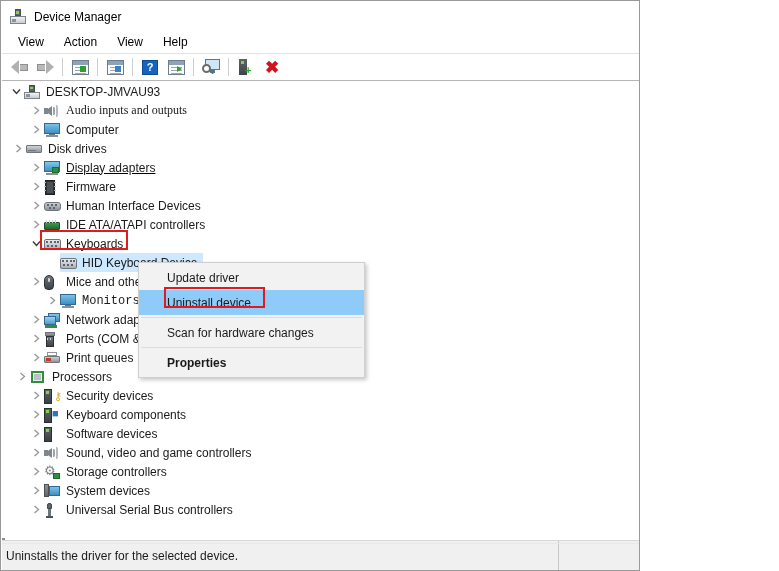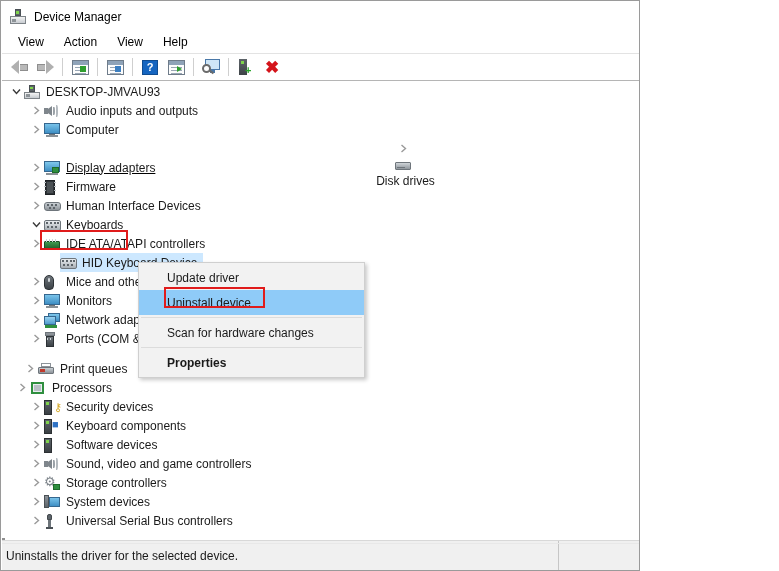--- a/index.html
+++ b/index.html
@@ -513,21 +513,21 @@
         <div class="i-pc">
             <div class="t"></div>
             <div class="l"></div>
             <div class="b"></div>
             <div class="s"></div>
           </div>
       </div>
       <div class="lbl">DESKTOP-JMVAU93</div>
     </div>
 
-    <div class="row" style="padding-left:26px;">
+    <div class="row" style="padding-left:26px;font-family:Liberation Serif, serif;">
       <div class="chev">
         <svg width="9" height="9" viewBox="0 0 9 9">
             <polyline points="2.5,1 6.5,4.5 2.5,8" fill="none" stroke="#9a9a9a" stroke-width="1.4"></polyline>
           </svg>
       </div>
       <div class="ico">
         <div class="i-spk">
             <div class="c"></div>
             <div class="bx"></div>
             <div class="w1"></div>
@@ -546,21 +546,21 @@
       <div class="ico">
         <div class="i-mon">
             <div class="sc"></div>
             <div class="st"></div>
             <div class="ft"></div>
           </div>
       </div>
       <div class="lbl">Computer</div>
     </div>
 
-    <div class="row" style="padding-left:26px;flex-direction:column;">
+    <div class="row" style="padding-left:8px;">
       <div class="chev">
         <svg width="9" height="9" viewBox="0 0 9 9">
             <polyline points="2.5,1 6.5,4.5 2.5,8" fill="none" stroke="#9a9a9a" stroke-width="1.4"></polyline>
           </svg>
       </div>
       <div class="ico">
         <div class="i-disk">
             <div class="d"></div>
             <div class="ln"></div>
           </div>
@@ -620,54 +620,54 @@
             <div class="k" style="left:5px;top:7px;"></div>
           <div class="k" style="left:9px;top:7px;"></div>
         </div>
       </div>
       <div class="lbl">Human Interface Devices</div>
     </div>
 
     <div class="row" style="padding-left:26px;">
       <div class="chev">
         <svg width="9" height="9" viewBox="0 0 9 9">
+            <polyline points="2.5,1 6.5,4.5 2.5,8" fill="none" stroke="#9a9a9a" stroke-width="1.4"></polyline>
+          </svg>
+      </div>
+      <div class="ico">
+        <div class="i-ide">
+          <div class="bd"></div>
+          <div class="pin" style="left:2px;"></div>
+            <div class="pin" style="left:5px;"></div>
+          <div class="pin" style="left:8px;"></div>
+            <div class="pin" style="left:11px;"></div>
+        </div>
+      </div>
+      <div class="lbl">IDE ATA/ATAPI controllers</div>
+    </div>
+
+    <div class="row" style="padding-left:26px;">
+      <div class="chev">
+        <svg width="9" height="9" viewBox="0 0 9 9">
             <polyline points="1,2.5 4.5,6.5 8,2.5" fill="none" stroke="#3a3a3a" stroke-width="1.4"></polyline>
           </svg>
       </div>
       <div class="ico">
         <div class="i-kb">
           <div class="pad"></div>
           <div class="k" style="left:2px;top:2px;"></div>
             <div class="k" style="left:6px;top:2px;"></div>
           <div class="k" style="left:10px;top:2px;"></div>
             <div class="k" style="left:13px;top:2px;"></div>
           <div class="k" style="left:3px;top:6px;"></div>
             <div class="k" style="left:7px;top:6px;"></div>
           <div class="k" style="left:11px;top:6px;"></div>
         </div>
       </div>
       <div class="lbl">Keyboards</div>
-    </div>
-
-    <div class="row" style="padding-left:26px;">
-      <div class="chev">
-        <svg width="9" height="9" viewBox="0 0 9 9">
-            <polyline points="2.5,1 6.5,4.5 2.5,8" fill="none" stroke="#9a9a9a" stroke-width="1.4"></polyline>
-          </svg>
-      </div>
-      <div class="ico">
-        <div class="i-ide">
-          <div class="bd"></div>
-          <div class="pin" style="left:2px;"></div>
-            <div class="pin" style="left:5px;"></div>
-          <div class="pin" style="left:8px;"></div>
-            <div class="pin" style="left:11px;"></div>
-        </div>
-      </div>
-      <div class="lbl">IDE ATA/ATAPI controllers</div>
     </div>
 
     <div class="row selected" style="padding-left:58px;">
       <div class="hl" style="left:58px; width:143px;"></div>
       <div class="ico" style="z-index:2;">
         <div class="i-kb">
           <div class="pad"></div>
           <div class="k" style="left:2px;top:2px;"></div>
             <div class="k" style="left:6px;top:2px;"></div>
           <div class="k" style="left:10px;top:2px;"></div>
@@ -688,21 +688,21 @@
       </div>
       <div class="ico">
         <div class="i-mouse">
             <div class="b"></div>
             <div class="w"></div>
           </div>
       </div>
       <div class="lbl">Mice and other pointing devices</div>
     </div>
 
-    <div class="row" style="padding-left:26px;">
+    <div class="row" style="padding-left:42px;font-family:Liberation Mono, monospace;">
       <div class="chev">
         <svg width="9" height="9" viewBox="0 0 9 9">
             <polyline points="2.5,1 6.5,4.5 2.5,8" fill="none" stroke="#9a9a9a" stroke-width="1.4"></polyline>
           </svg>
       </div>
       <div class="ico">
         <div class="i-mon">
             <div class="sc"></div>
             <div class="st"></div>
             <div class="ft"></div>
@@ -737,21 +737,21 @@
         <div class="i-port">
           <div class="top"></div>
             <div class="bdy"></div>
           <div class="pn" style="left:3px;top:6px;"></div>
             <div class="pn" style="left:6px;top:6px;"></div>
         </div>
       </div>
       <div class="lbl">Ports (COM &amp; LPT)</div>
     </div>
 
-    <div class="row" style="padding-left:20px;margin-top:11px;">
+    <div class="row" style="padding-left:26px;">
       <div class="chev">
         <svg width="9" height="9" viewBox="0 0 9 9">
             <polyline points="2.5,1 6.5,4.5 2.5,8" fill="none" stroke="#9a9a9a" stroke-width="1.4"></polyline>
           </svg>
       </div>
       <div class="ico">
         <div class="i-print">
             <div class="paper"></div>
             <div class="bdy"></div>
             <div class="red"></div>

